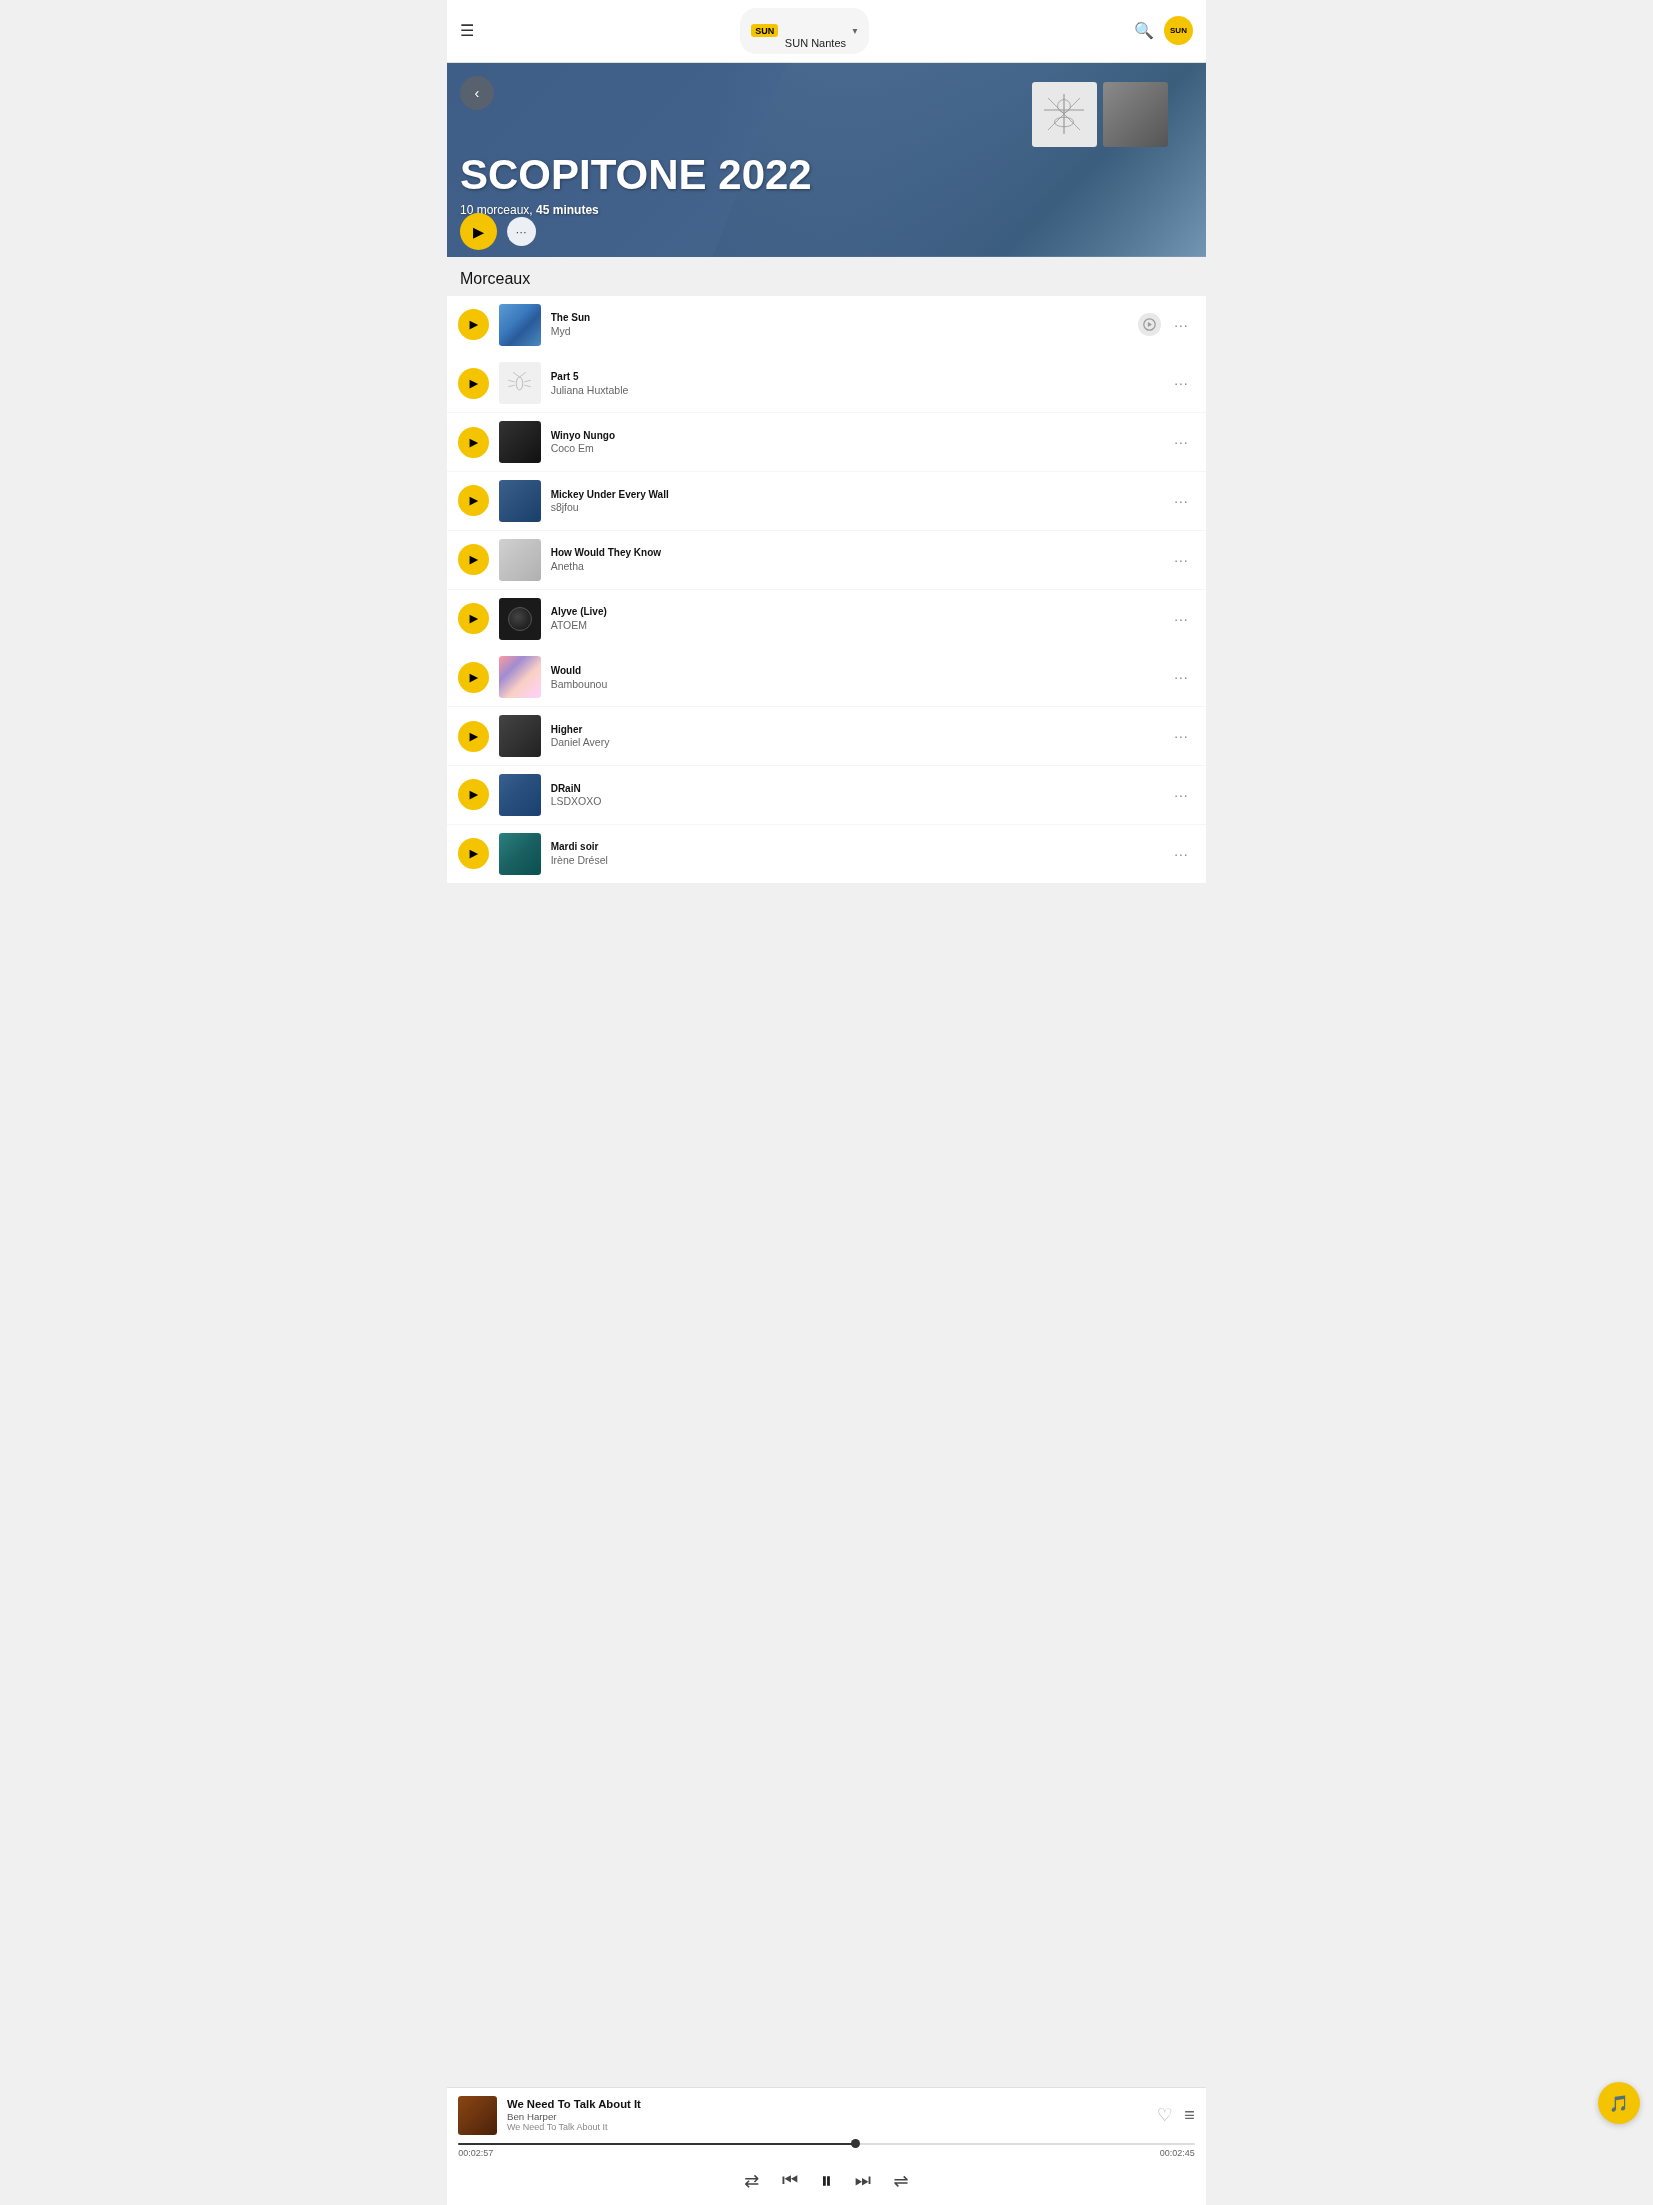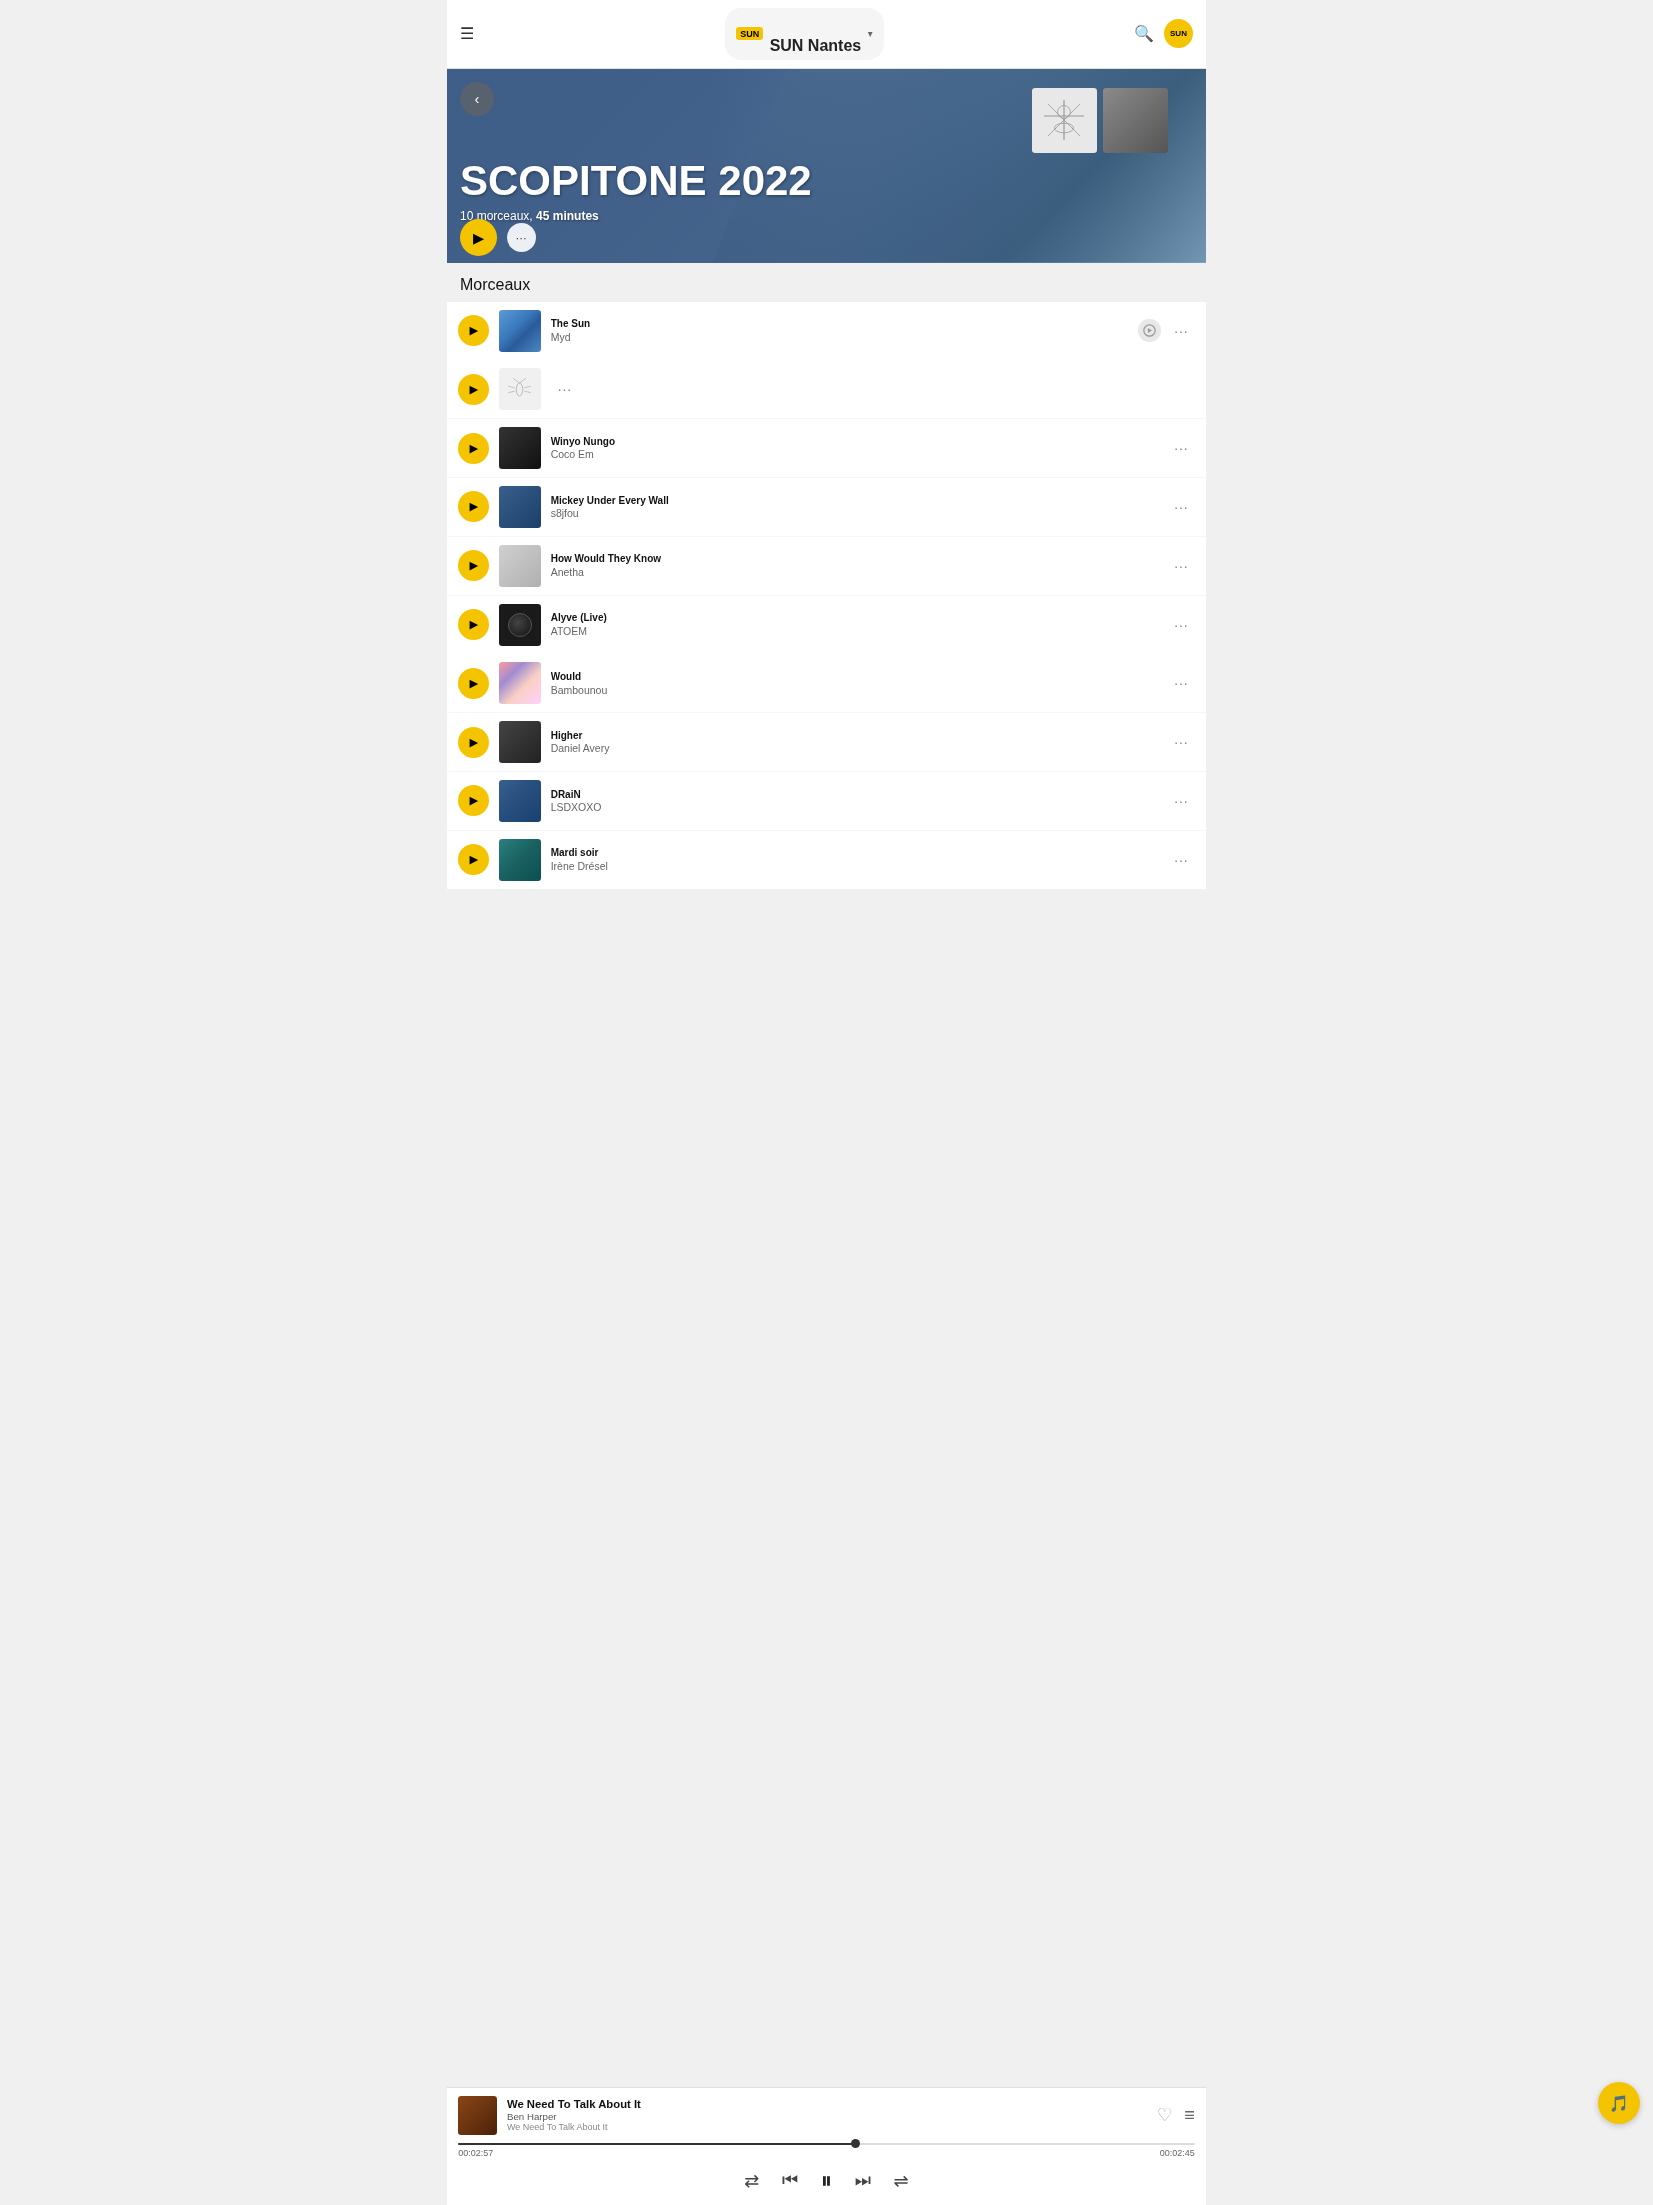--- a/index.html
+++ b/index.html
@@ -35,21 +35,21 @@
       cursor: pointer;
     }
     .sun-badge-small {
       background: #f5c400;
       color: #000;
       font-weight: 900;
       font-size: 9px;
       padding: 1.6px 4px;
       border-radius: 3.2px;
     }
-    .header-station-name { font-size: 16px; font-weight: 700; color: #222; margin-top: 24px; }
+    .header-station-name { font-size: 11px; font-weight: 400; color: #222; margin-top: 24px; }
     .header-chevron { font-size: 9.7px; color: #666; }
     .header-right { display: flex; align-items: center; gap: 9.7px; }
     .search-icon-btn { cursor: pointer; font-size: 16px; color: #333; }
     .user-avatar {
       width: 29px; height: 29px;
       background: #f5c400;
       border-radius: 50%;
       display: flex; align-items: center; justify-content: center;
       font-weight: 900; font-size: 8px; color: #000;
       cursor: pointer;
@@ -337,20 +337,24 @@
         <svg viewBox="0 0 36 36" xmlns="http://www.w3.org/2000/svg" style="width:29px;height:29px;opacity:0.4">
       <ellipse cx="18" cy="18" rx="4" ry="8" stroke="#666" stroke-width="1.2" fill="none"></ellipse>
       <line x1="18" y1="10" x2="10" y2="4" stroke="#666" stroke-width="1"></line>
       <line x1="18" y1="10" x2="26" y2="4" stroke="#666" stroke-width="1"></line>
       <line x1="12" y1="16" x2="4" y2="14" stroke="#666" stroke-width="1"></line>
       <line x1="24" y1="16" x2="32" y2="14" stroke="#666" stroke-width="1"></line>
       <line x1="12" y1="20" x2="4" y2="22" stroke="#666" stroke-width="1"></line>
       <line x1="24" y1="20" x2="32" y2="22" stroke="#666" stroke-width="1"></line>
     </svg>
       </div>
+      <div class="track-info">
+        <div class="track-name">Part 5</div>
+        <div class="track-artist">Juliana Huxtable</div>
+      </div>
       <div class="track-actions">
         <span class="more-dots">···</span>
       </div>
     </div>
     <div class="track-row">
       <button class="track-play-btn">▶</button>
       <div class="track-thumb thumb-dark"></div>
       <div class="track-info">
         <div class="track-name">Winyo Nungo</div>
         <div class="track-artist">Coco Em</div>

